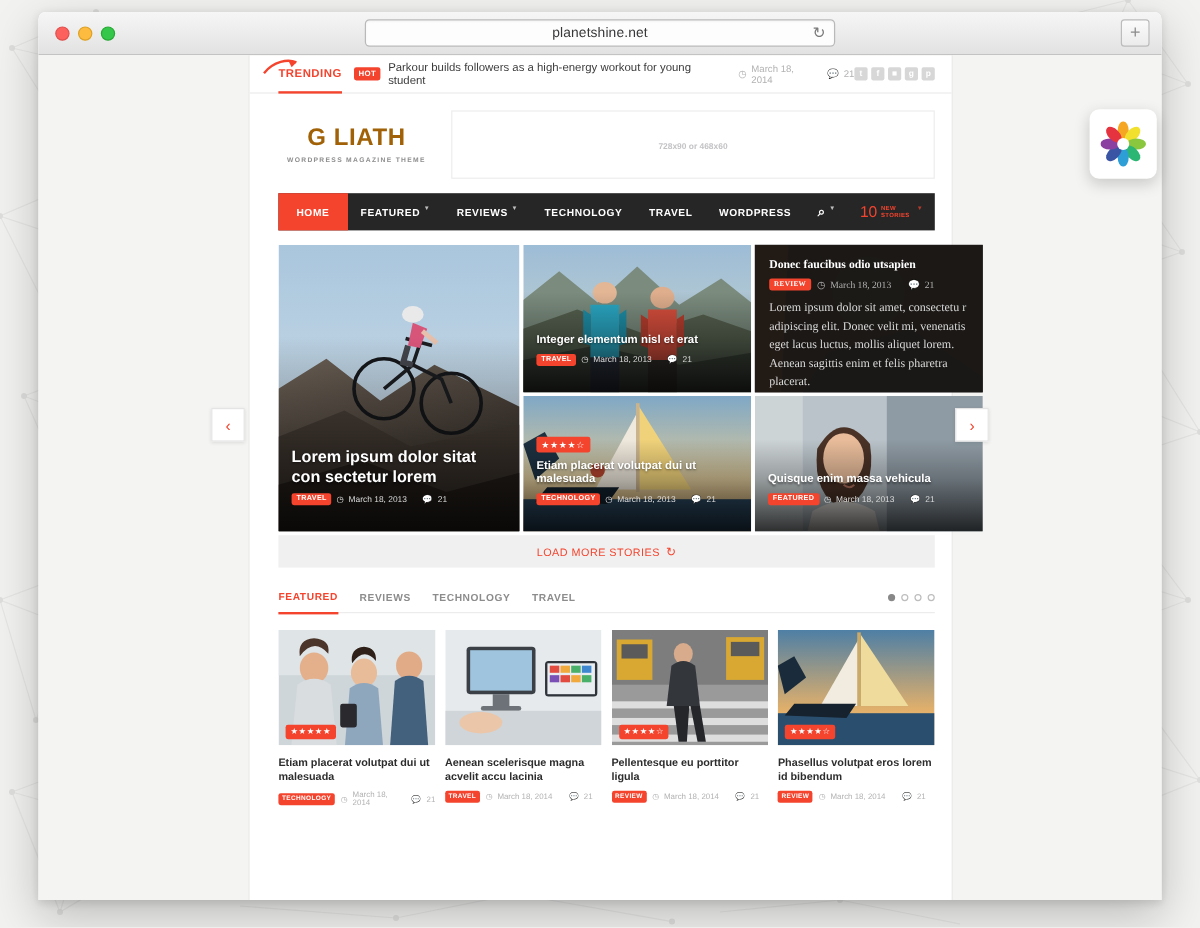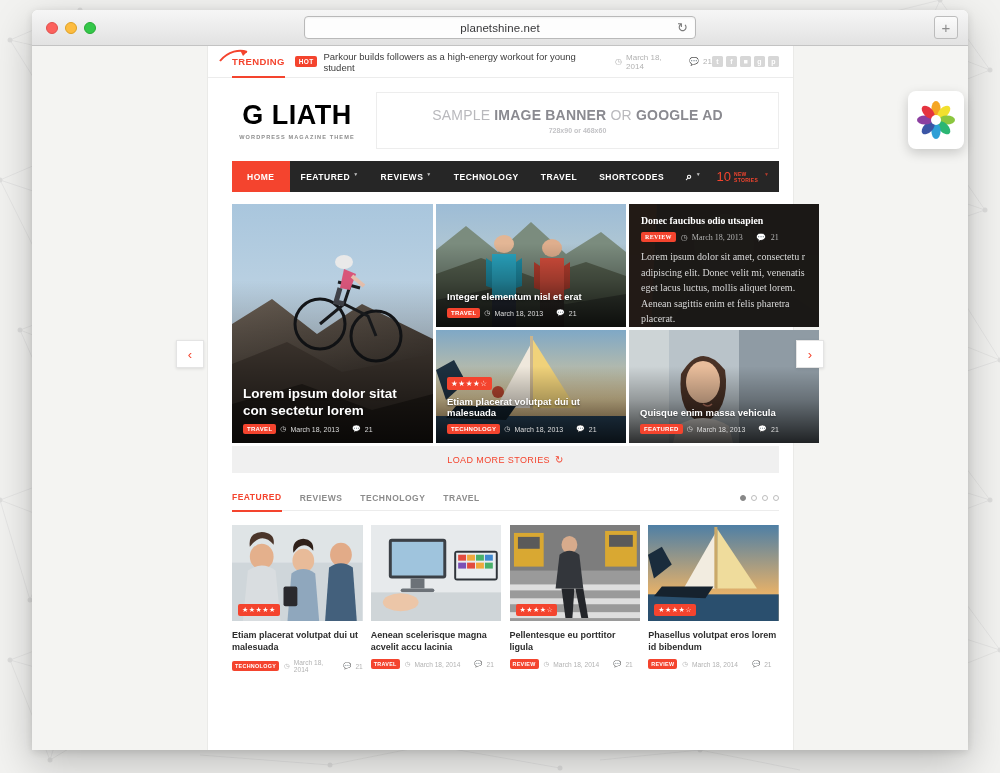--- a/index.html
+++ b/index.html
@@ -77,21 +77,21 @@
   .meta { display: flex; align-items: center; gap: 4px; color: #b2b2b2; font-size: 8px; }
   .meta + .meta { margin-left: 9px; }
   .trend-meta { margin-left: 10px; display: flex; align-items: center; }
   .socials { margin-left: auto; display: flex; gap: 3px; }
   .soc { width: 11px; height: 11px; background: #d7d7d7; border-radius: 1.5px;
          color: #fff; font-size: 7px; line-height: 11px; text-align: center; font-weight: bold; }
 
   
   .logorow { display: flex; align-items: center; padding: 14px 14px 12px 24px; gap: 14px; }
   .logo-wrap { width: 130px; text-align: center; }
-  .logo-main { font-size: 27px; font-weight: bold; color: #000000; letter-spacing: .5px;
+  .logo-main { font-size: 20px; font-weight: bold; color: #a16207; letter-spacing: .5px;
                position: relative; display: inline-block; line-height: 1; }
   .swoosh { position: absolute; left: 10px; top: 2px; width: 30px; height: 16px; }
   .logo-sub { font-size: 5.6px; color: #8d8d8d; letter-spacing: 1.1px; margin-top: 5px; font-weight: bold; }
   .banner {
     flex: 1; height: 57px; border: 1px solid #ededed; background: #fff;
     display: flex; flex-direction: column; align-items: center; justify-content: center;
   }
   .banner-main { font-size: 14px; color: #b9b9bd; letter-spacing: .2px; }
   .banner-main b { color: #8a8a90; }
   .banner-sub { font-size: 7px; color: #c3c3c6; margin-top: 4px; font-weight: bold; }
@@ -108,21 +108,21 @@
   .ns-num { color: #f4442e; font-weight: normal; font-size: 13px; }
   .ns-txt { color: #f4442e; font-size: 5px; font-weight: bold; line-height: 6px; letter-spacing: .3px; }
 
   
   .hero { margin: 12px 14px 0 24px; display: grid; grid-template-columns: 201px 190px 190px;
           grid-template-rows: 123px 113px; gap: 3px; }
   .tile { position: relative; overflow: hidden; }
   .tile.big { grid-row: span 2; }
   .tile-shade { position: absolute; inset: 0;
                 background: linear-gradient(to top, rgba(0,0,0,.78) 0%, rgba(0,0,0,.28) 38%, rgba(0,0,0,0) 68%); }
-  .tile-body { position: absolute; left: 11px; right: 11px; bottom: 9px; color: #fff; }
+  .tile-body { position: absolute; left: 11px; right: 11px; bottom: 22px; color: #fff; }
   .tile-title { font-weight: bold; line-height: 1.22; margin-bottom: 5px; text-shadow: 0 1px 2px rgba(0,0,0,.5); }
   .t-big { font-size: 13.5px; }
   .t-sm { font-size: 9.5px; }
   .tag { display: inline-block; background: #f4442e; color: #fff; font-size: 6px;
          font-weight: bold; padding: 2px 4px; border-radius: 2px; letter-spacing: .3px; vertical-align: middle; }
   .tile-meta { display: flex; align-items: center; gap: 4px; }
   .tile-meta .meta { color: #ddd; font-size: 7px; }
   .stars { margin-bottom: 6px; display: inline-block; background: #f4442e;
            padding: 2px 4px; border-radius: 2px; font-size: 7.5px; color: #fff; letter-spacing: .6px; }
 
@@ -300,21 +300,20 @@
         <div class="logorow">
           <div class="logo-wrap">
             <div class="logo-main">G LIATH</div>
             <svg class="swoosh" viewBox="0 0 30 16">
               <path d="M2 13 C10 3, 22 1, 29 4" stroke="#f4442e" stroke-width="2" fill="none"></path>
               <path d="M29 4 L22 2 L25 8 Z" fill="#f4442e"></path>
             </svg>
             <div class="logo-sub">WORDPRESS MAGAZINE THEME</div>
           </div>
           <div class="banner">
-            <div class="banner-main"><span>SAMPLE </span><b>IMAGE BANNER</b><span> OR </span><b>GOOGLE AD</b></div>
             <div class="banner-sub">728x90 or 468x60</div>
           </div>
         </div>
 
         <div class="nav">
           <div class="nav-item active">
               <span>HOME</span>
             </div>
           <div class="nav-item">
               <span>FEATURED</span>
@@ -324,21 +323,21 @@
               <span>REVIEWS</span>
               <span class="caret">▼</span>
             </div>
           <div class="nav-item">
               <span>TECHNOLOGY</span>
             </div>
           <div class="nav-item">
               <span>TRAVEL</span>
             </div>
           <div class="nav-item">
-              <span>SHORTCODES</span>
+              <span>WORDPRESS</span>
             </div>
           <div class="nav-item">
               <span style="font-size:11px">⌕</span>
               <span class="caret">▼</span>
             </div>
           <div class="nav-spacer"></div>
           <div class="nav-stories">
             <div class="ns-num">10</div>
             <div>
               <div class="ns-txt">NEW</div>

